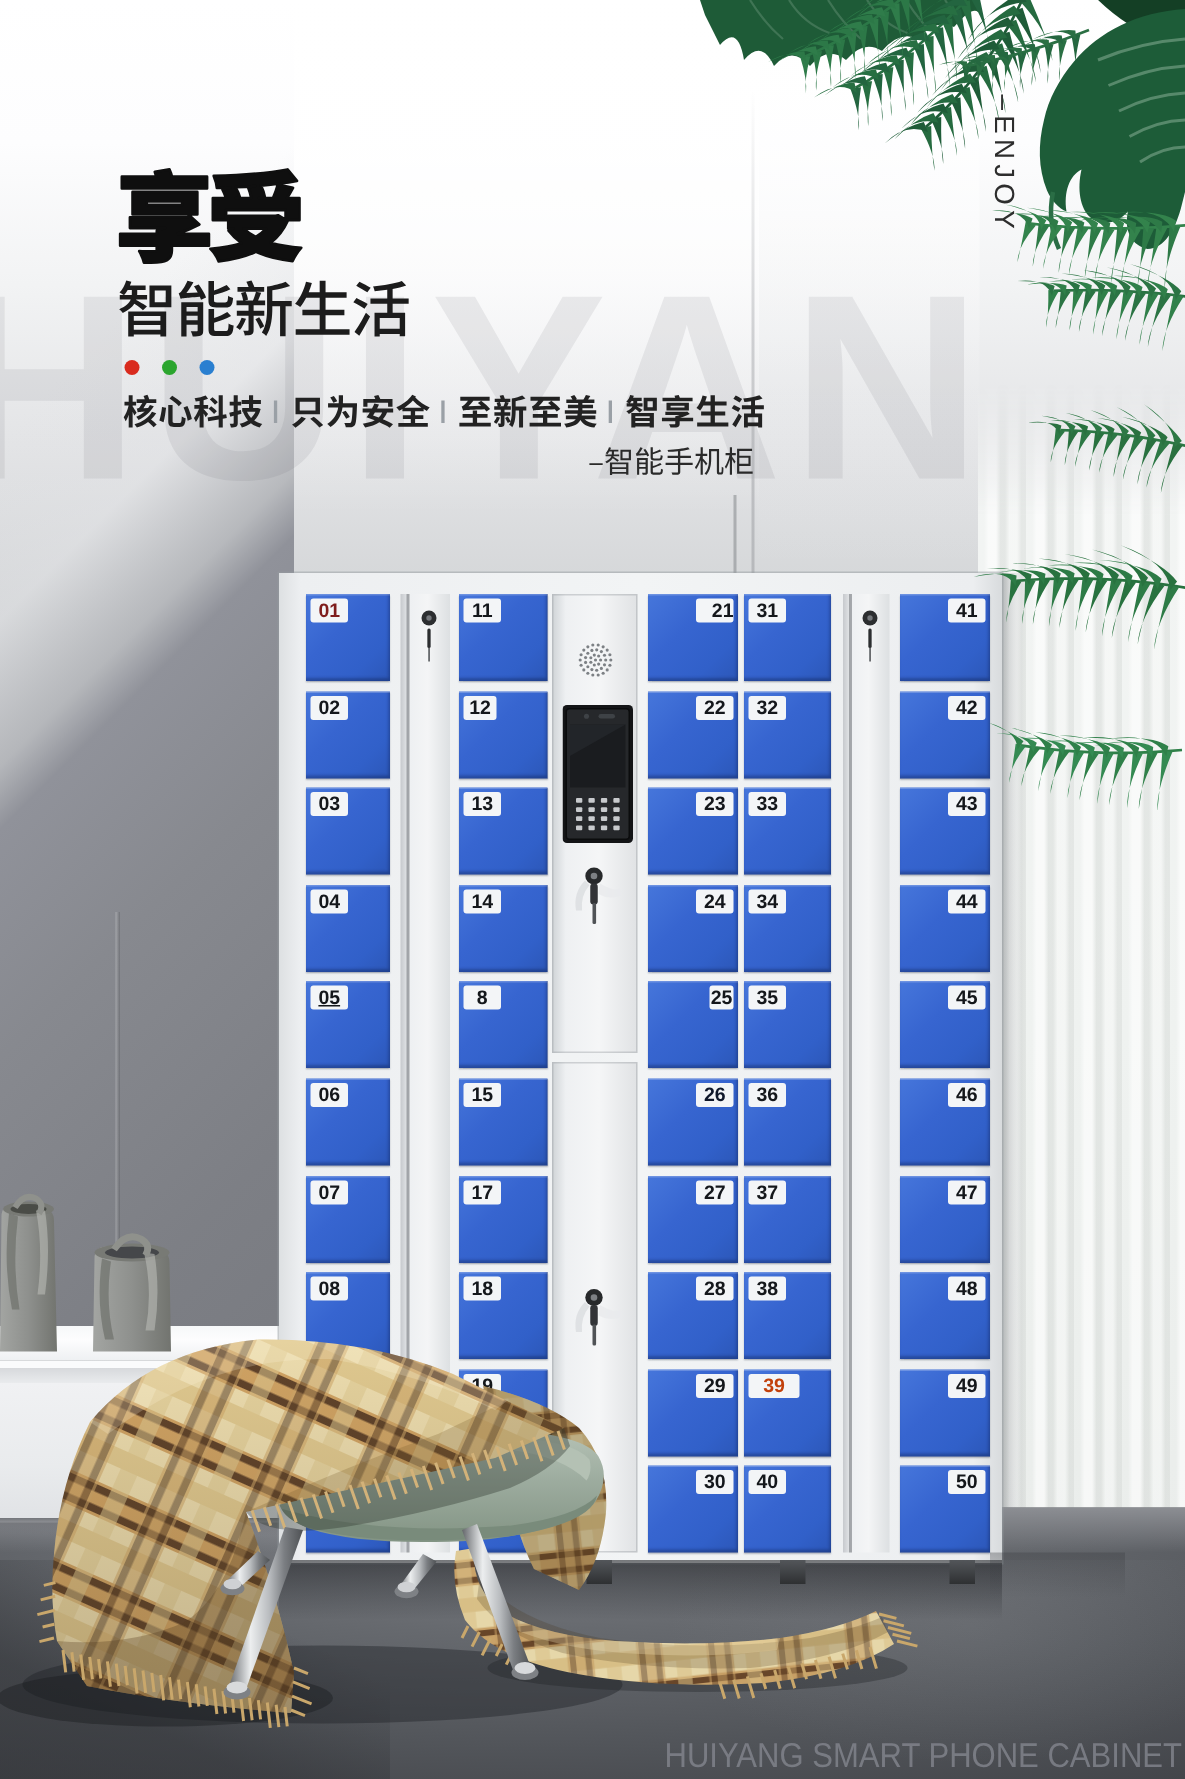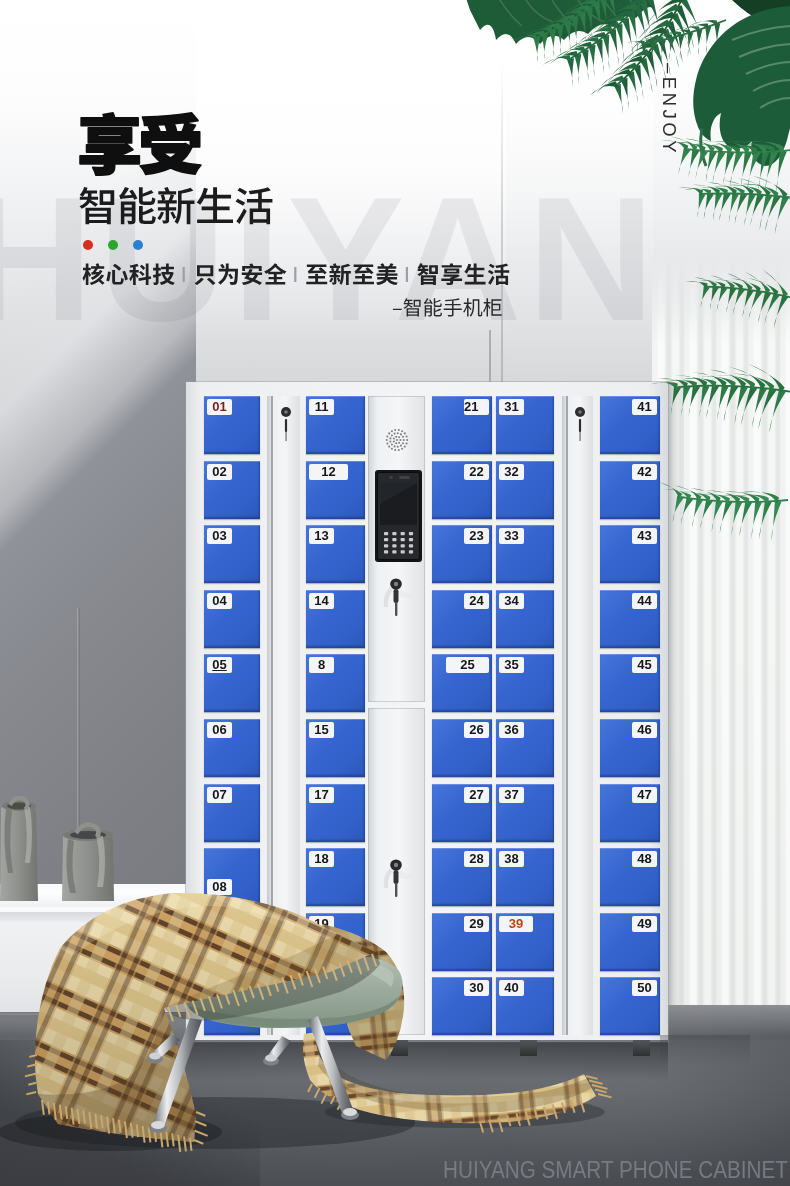--- a/index.html
+++ b/index.html
@@ -113,33 +113,33 @@
       <div style="left:18px;top:272.4px;width:56px;height:58px;background:linear-gradient(135deg,#4676db 0%,#3765d0 40%,#3160c9 75%,#2c57b8 100%);box-shadow:inset 0 1px 0 rgba(255,255,255,.22), inset -1px -2px 2px rgba(10,20,60,.33), 0 1px 1px rgba(60,70,90,.35);">
         <div style="left:3px;top:3px;width:25px;height:16px;background:#f3f5f7;border-radius:2px;font:bold 13px/16px 'Liberation Sans',sans-serif;color:#14171b;text-align:center;text-decoration:underline;">05</div>
       </div>
       <div style="left:18px;top:337.0px;width:56px;height:58px;background:linear-gradient(135deg,#4676db 0%,#3765d0 40%,#3160c9 75%,#2c57b8 100%);box-shadow:inset 0 1px 0 rgba(255,255,255,.22), inset -1px -2px 2px rgba(10,20,60,.33), 0 1px 1px rgba(60,70,90,.35);">
         <div style="left:3px;top:3px;width:25px;height:16px;background:#f3f5f7;border-radius:2px;font:bold 13px/16px 'Liberation Sans',sans-serif;color:#14171b;text-align:center;">06</div>
       </div>
       <div style="left:18px;top:401.6px;width:56px;height:58px;background:linear-gradient(135deg,#4676db 0%,#3765d0 40%,#3160c9 75%,#2c57b8 100%);box-shadow:inset 0 1px 0 rgba(255,255,255,.22), inset -1px -2px 2px rgba(10,20,60,.33), 0 1px 1px rgba(60,70,90,.35);">
         <div style="left:3px;top:3px;width:25px;height:16px;background:#f3f5f7;border-radius:2px;font:bold 13px/16px 'Liberation Sans',sans-serif;color:#14171b;text-align:center;">07</div>
       </div>
       <div style="left:18px;top:466.2px;width:56px;height:58px;background:linear-gradient(135deg,#4676db 0%,#3765d0 40%,#3160c9 75%,#2c57b8 100%);box-shadow:inset 0 1px 0 rgba(255,255,255,.22), inset -1px -2px 2px rgba(10,20,60,.33), 0 1px 1px rgba(60,70,90,.35);">
-        <div style="left:3px;top:3px;width:25px;height:16px;background:#f3f5f7;border-radius:2px;font:bold 13px/16px 'Liberation Sans',sans-serif;color:#14171b;text-align:center;margin-top:28px;">08</div>
+        <div style="left:3px;top:3px;width:25px;height:16px;background:#f3f5f7;border-radius:2px;font:bold 13px/16px 'Liberation Sans',sans-serif;color:#14171b;text-align:center;">08</div>
       </div>
       <div style="left:18px;top:530.8px;width:56px;height:58px;background:linear-gradient(135deg,#4676db 0%,#3765d0 40%,#3160c9 75%,#2c57b8 100%);box-shadow:inset 0 1px 0 rgba(255,255,255,.22), inset -1px -2px 2px rgba(10,20,60,.33), 0 1px 1px rgba(60,70,90,.35);">
         <div style="left:3px;top:3px;width:25px;height:16px;background:#f3f5f7;border-radius:2px;font:bold 13px/16px 'Liberation Sans',sans-serif;color:#14171b;text-align:center;">09</div>
       </div>
       <div style="left:18px;top:595.4px;width:56px;height:58px;background:linear-gradient(135deg,#4676db 0%,#3765d0 40%,#3160c9 75%,#2c57b8 100%);box-shadow:inset 0 1px 0 rgba(255,255,255,.22), inset -1px -2px 2px rgba(10,20,60,.33), 0 1px 1px rgba(60,70,90,.35);">
         <div style="left:3px;top:3px;width:25px;height:16px;background:#f3f5f7;border-radius:2px;font:bold 13px/16px 'Liberation Sans',sans-serif;color:#14171b;text-align:center;">10</div>
       </div>
       <div style="left:120px;top:14.0px;width:59px;height:58px;background:linear-gradient(135deg,#4676db 0%,#3765d0 40%,#3160c9 75%,#2c57b8 100%);box-shadow:inset 0 1px 0 rgba(255,255,255,.22), inset -1px -2px 2px rgba(10,20,60,.33), 0 1px 1px rgba(60,70,90,.35);">
         <div style="left:3px;top:3px;width:25px;height:16px;background:#f3f5f7;border-radius:2px;font:bold 13px/16px 'Liberation Sans',sans-serif;color:#14171b;text-align:center;">11</div>
       </div>
       <div style="left:120px;top:78.6px;width:59px;height:58px;background:linear-gradient(135deg,#4676db 0%,#3765d0 40%,#3160c9 75%,#2c57b8 100%);box-shadow:inset 0 1px 0 rgba(255,255,255,.22), inset -1px -2px 2px rgba(10,20,60,.33), 0 1px 1px rgba(60,70,90,.35);">
-        <div style="left:3px;top:3px;width:39px;height:16px;background:#f3f5f7;border-radius:2px;font:bold 13px/16px 'Liberation Sans',sans-serif;color:#14171b;text-align:center;">12</div>
+        <div style="left:3px;top:3px;width:22px;height:16px;background:#f3f5f7;border-radius:2px;font:bold 13px/16px 'Liberation Sans',sans-serif;color:#14171b;text-align:center;">12</div>
       </div>
       <div style="left:120px;top:143.2px;width:59px;height:58px;background:linear-gradient(135deg,#4676db 0%,#3765d0 40%,#3160c9 75%,#2c57b8 100%);box-shadow:inset 0 1px 0 rgba(255,255,255,.22), inset -1px -2px 2px rgba(10,20,60,.33), 0 1px 1px rgba(60,70,90,.35);">
         <div style="left:3px;top:3px;width:25px;height:16px;background:#f3f5f7;border-radius:2px;font:bold 13px/16px 'Liberation Sans',sans-serif;color:#14171b;text-align:center;">13</div>
       </div>
       <div style="left:120px;top:207.8px;width:59px;height:58px;background:linear-gradient(135deg,#4676db 0%,#3765d0 40%,#3160c9 75%,#2c57b8 100%);box-shadow:inset 0 1px 0 rgba(255,255,255,.22), inset -1px -2px 2px rgba(10,20,60,.33), 0 1px 1px rgba(60,70,90,.35);">
         <div style="left:3px;top:3px;width:25px;height:16px;background:#f3f5f7;border-radius:2px;font:bold 13px/16px 'Liberation Sans',sans-serif;color:#14171b;text-align:center;">14</div>
       </div>
       <div style="left:120px;top:272.4px;width:59px;height:58px;background:linear-gradient(135deg,#4676db 0%,#3765d0 40%,#3160c9 75%,#2c57b8 100%);box-shadow:inset 0 1px 0 rgba(255,255,255,.22), inset -1px -2px 2px rgba(10,20,60,.33), 0 1px 1px rgba(60,70,90,.35);">
         <div style="left:3px;top:3px;width:25px;height:16px;background:#f3f5f7;border-radius:2px;font:bold 13px/16px 'Liberation Sans',sans-serif;color:#14171b;text-align:center;">8</div>
       </div>
@@ -152,33 +152,33 @@
       <div style="left:120px;top:466.2px;width:59px;height:58px;background:linear-gradient(135deg,#4676db 0%,#3765d0 40%,#3160c9 75%,#2c57b8 100%);box-shadow:inset 0 1px 0 rgba(255,255,255,.22), inset -1px -2px 2px rgba(10,20,60,.33), 0 1px 1px rgba(60,70,90,.35);">
         <div style="left:3px;top:3px;width:25px;height:16px;background:#f3f5f7;border-radius:2px;font:bold 13px/16px 'Liberation Sans',sans-serif;color:#14171b;text-align:center;">18</div>
       </div>
       <div style="left:120px;top:530.8px;width:59px;height:58px;background:linear-gradient(135deg,#4676db 0%,#3765d0 40%,#3160c9 75%,#2c57b8 100%);box-shadow:inset 0 1px 0 rgba(255,255,255,.22), inset -1px -2px 2px rgba(10,20,60,.33), 0 1px 1px rgba(60,70,90,.35);">
         <div style="left:3px;top:3px;width:25px;height:16px;background:#f3f5f7;border-radius:2px;font:bold 13px/16px 'Liberation Sans',sans-serif;color:#14171b;text-align:center;">19</div>
       </div>
       <div style="left:120px;top:595.4px;width:59px;height:58px;background:linear-gradient(135deg,#4676db 0%,#3765d0 40%,#3160c9 75%,#2c57b8 100%);box-shadow:inset 0 1px 0 rgba(255,255,255,.22), inset -1px -2px 2px rgba(10,20,60,.33), 0 1px 1px rgba(60,70,90,.35);">
         <div style="left:3px;top:3px;width:25px;height:16px;background:#f3f5f7;border-radius:2px;font:bold 13px/16px 'Liberation Sans',sans-serif;color:#14171b;text-align:center;">20</div>
       </div>
       <div style="left:246px;top:14.0px;width:60px;height:58px;background:linear-gradient(135deg,#4676db 0%,#3765d0 40%,#3160c9 75%,#2c57b8 100%);box-shadow:inset 0 1px 0 rgba(255,255,255,.22), inset -1px -2px 2px rgba(10,20,60,.33), 0 1px 1px rgba(60,70,90,.35);">
-        <div style="right:3px;top:3px;width:25px;height:16px;background:#f3f5f7;border-radius:2px;font:bold 13px/16px 'Liberation Sans',sans-serif;color:#14171b;text-align:left;">21</div>
+        <div style="right:3px;top:3px;width:25px;height:16px;background:#f3f5f7;border-radius:2px;font:bold 13px/16px 'Liberation Sans',sans-serif;color:#14171b;text-align:right;">21</div>
       </div>
       <div style="left:246px;top:78.6px;width:60px;height:58px;background:linear-gradient(135deg,#4676db 0%,#3765d0 40%,#3160c9 75%,#2c57b8 100%);box-shadow:inset 0 1px 0 rgba(255,255,255,.22), inset -1px -2px 2px rgba(10,20,60,.33), 0 1px 1px rgba(60,70,90,.35);">
         <div style="right:3px;top:3px;width:25px;height:16px;background:#f3f5f7;border-radius:2px;font:bold 13px/16px 'Liberation Sans',sans-serif;color:#14171b;text-align:center;">22</div>
       </div>
       <div style="left:246px;top:143.2px;width:60px;height:58px;background:linear-gradient(135deg,#4676db 0%,#3765d0 40%,#3160c9 75%,#2c57b8 100%);box-shadow:inset 0 1px 0 rgba(255,255,255,.22), inset -1px -2px 2px rgba(10,20,60,.33), 0 1px 1px rgba(60,70,90,.35);">
         <div style="right:3px;top:3px;width:25px;height:16px;background:#f3f5f7;border-radius:2px;font:bold 13px/16px 'Liberation Sans',sans-serif;color:#14171b;text-align:center;">23</div>
       </div>
       <div style="left:246px;top:207.8px;width:60px;height:58px;background:linear-gradient(135deg,#4676db 0%,#3765d0 40%,#3160c9 75%,#2c57b8 100%);box-shadow:inset 0 1px 0 rgba(255,255,255,.22), inset -1px -2px 2px rgba(10,20,60,.33), 0 1px 1px rgba(60,70,90,.35);">
         <div style="right:3px;top:3px;width:25px;height:16px;background:#f3f5f7;border-radius:2px;font:bold 13px/16px 'Liberation Sans',sans-serif;color:#14171b;text-align:center;">24</div>
       </div>
       <div style="left:246px;top:272.4px;width:60px;height:58px;background:linear-gradient(135deg,#4676db 0%,#3765d0 40%,#3160c9 75%,#2c57b8 100%);box-shadow:inset 0 1px 0 rgba(255,255,255,.22), inset -1px -2px 2px rgba(10,20,60,.33), 0 1px 1px rgba(60,70,90,.35);">
-        <div style="right:3px;top:3px;width:43px;height:16px;background:#f3f5f7;border-radius:2px;font:bold 13px/16px 'Liberation Sans',sans-serif;color:#14171b;text-align:center;">25</div>
+        <div style="right:3px;top:3px;width:16px;height:16px;background:#f3f5f7;border-radius:2px;font:bold 13px/16px 'Liberation Sans',sans-serif;color:#14171b;text-align:center;">25</div>
       </div>
       <div style="left:246px;top:337.0px;width:60px;height:58px;background:linear-gradient(135deg,#4676db 0%,#3765d0 40%,#3160c9 75%,#2c57b8 100%);box-shadow:inset 0 1px 0 rgba(255,255,255,.22), inset -1px -2px 2px rgba(10,20,60,.33), 0 1px 1px rgba(60,70,90,.35);">
         <div style="right:3px;top:3px;width:25px;height:16px;background:#f3f5f7;border-radius:2px;font:bold 13px/16px 'Liberation Sans',sans-serif;color:#0f172a;text-align:center;">26</div>
       </div>
       <div style="left:246px;top:401.6px;width:60px;height:58px;background:linear-gradient(135deg,#4676db 0%,#3765d0 40%,#3160c9 75%,#2c57b8 100%);box-shadow:inset 0 1px 0 rgba(255,255,255,.22), inset -1px -2px 2px rgba(10,20,60,.33), 0 1px 1px rgba(60,70,90,.35);">
         <div style="right:3px;top:3px;width:25px;height:16px;background:#f3f5f7;border-radius:2px;font:bold 13px/16px 'Liberation Sans',sans-serif;color:#14171b;text-align:center;">27</div>
       </div>
       <div style="left:246px;top:466.2px;width:60px;height:58px;background:linear-gradient(135deg,#4676db 0%,#3765d0 40%,#3160c9 75%,#2c57b8 100%);box-shadow:inset 0 1px 0 rgba(255,255,255,.22), inset -1px -2px 2px rgba(10,20,60,.33), 0 1px 1px rgba(60,70,90,.35);">
         <div style="right:3px;top:3px;width:25px;height:16px;background:#f3f5f7;border-radius:2px;font:bold 13px/16px 'Liberation Sans',sans-serif;color:#14171b;text-align:center;">28</div>
       </div>

